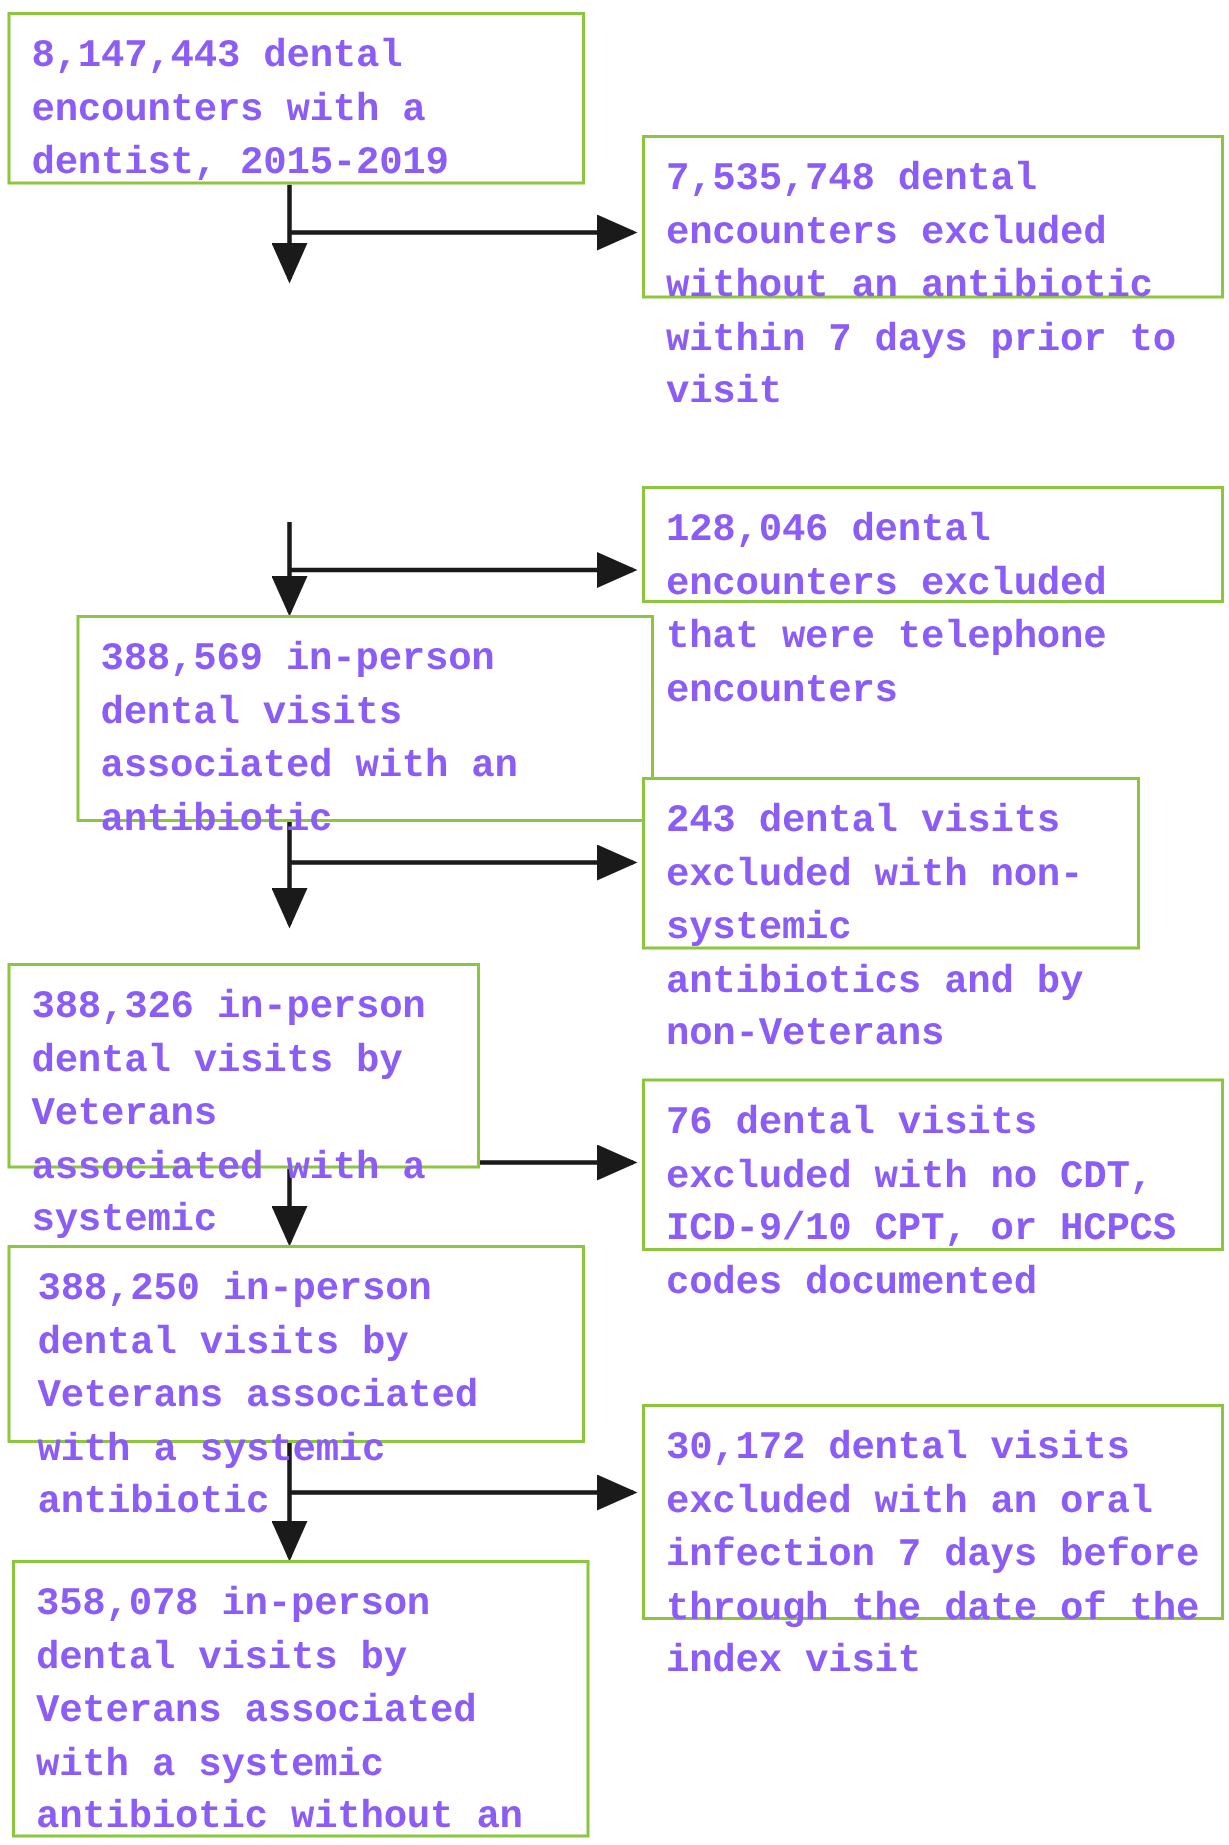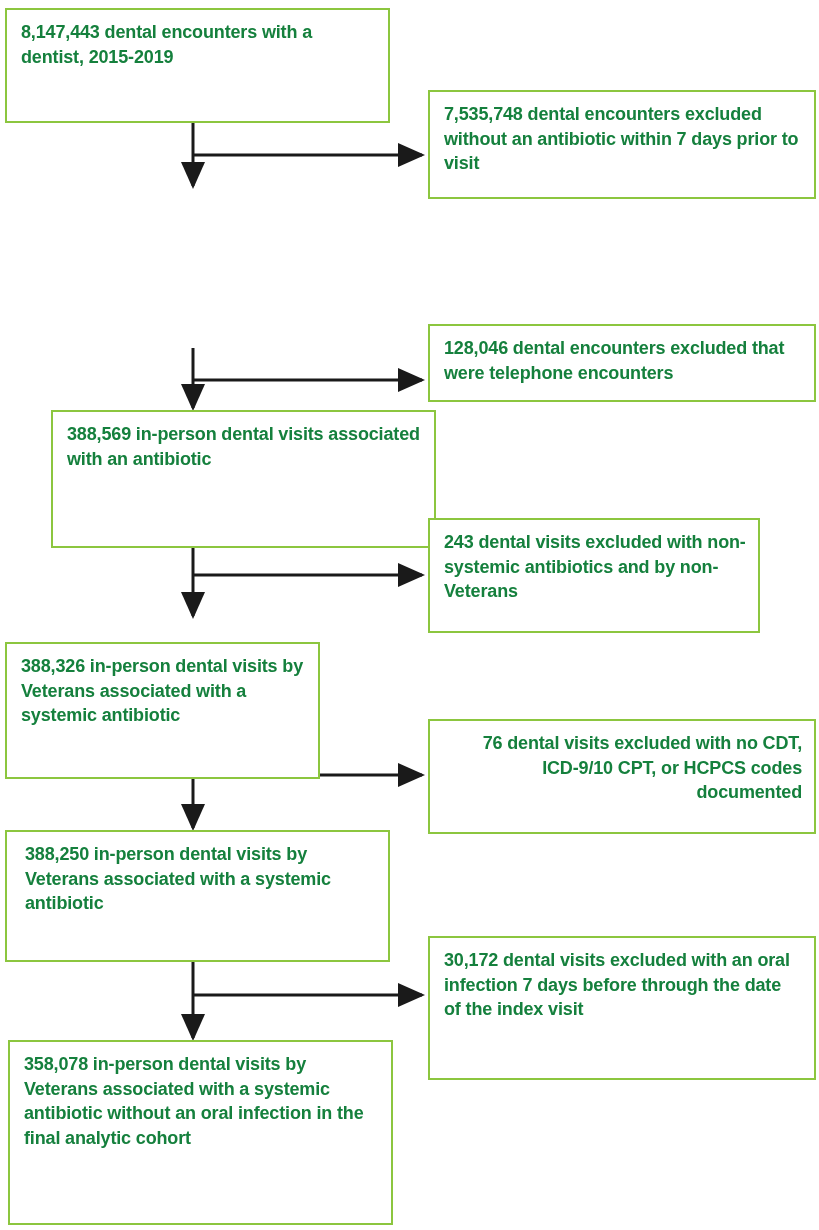--- a/index.html
+++ b/index.html
@@ -18,27 +18,27 @@
     overflow: hidden;
   }
   .node {
     position: absolute;
     box-sizing: border-box;
     border: 2px solid var(--box-border, #8cc63f);
     background: #ffffff;
     padding: 10px 12px 8px 14px;
   }
   .node-text {
-    font-size: 18px;
+    font-size: 26px;
     line-height: 1.37;
     font-weight: 700;
-    color: #15803d;
+    color: #8b5cf6;
     letter-spacing: -0.15px;
     white-space: pre-line;
-    font-family: Liberation Sans, sans-serif;
+    font-family: Liberation Mono, monospace;
     font-stretch: condensed;
   }
   .connectors {
     position: absolute;
     left: 0;
     top: 0;
     width: 819px;
     height: 1230px;
     pointer-events: none;
   }
@@ -86,20 +86,20 @@
 
   <div class="node" style="left: 428px; top: 90px; width: 388px; height: 109px; border-color: rgb(140, 198, 63);">
     <div class="node-text">7,535,748 dental encounters excluded  without an antibiotic within 7 days prior to visit</div>
   </div>
   <div class="node" style="left: 428px; top: 324px; width: 388px; height: 78px; border-color: rgb(140, 198, 63);">
     <div class="node-text">128,046 dental encounters excluded that were telephone encounters</div>
   </div>
   <div class="node" style="left: 428px; top: 518px; width: 332px; height: 115px; border-color: rgb(140, 198, 63);">
     <div class="node-text">243 dental visits excluded with non-systemic antibiotics and by non-Veterans</div>
   </div>
-  <div class="node" style="left: 428px; top: 719px; width: 388px; height: 115px; border-color: rgb(140, 198, 63); text-align: right;">
+  <div class="node" style="left: 428px; top: 719px; width: 388px; height: 115px; border-color: rgb(140, 198, 63);">
     <div class="node-text">76 dental visits excluded with no CDT, ICD-9/10 CPT, or HCPCS codes documented</div>
   </div>
   <div class="node" style="left: 428px; top: 936px; width: 388px; height: 144px; border-color: rgb(140, 198, 63);">
     <div class="node-text">30,172 dental visits excluded with an oral infection 7 days before through the date of the index visit</div>
   </div>
 
 </div>
 
 </body></html>

